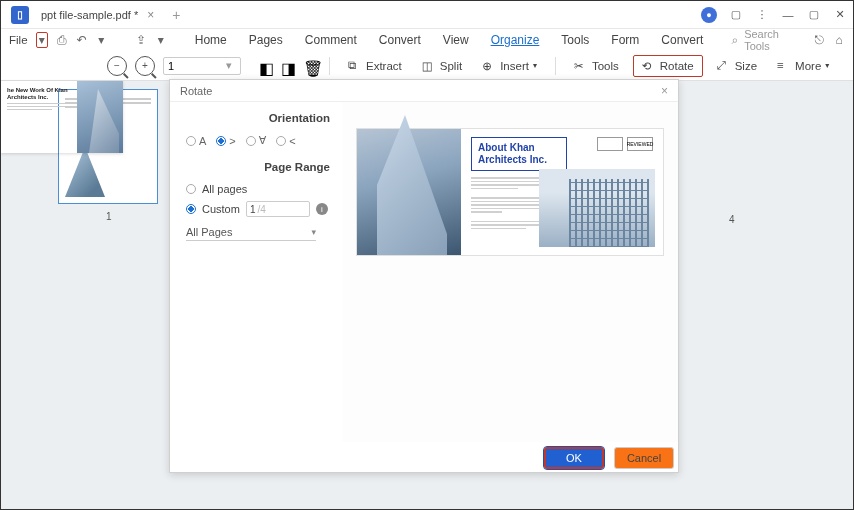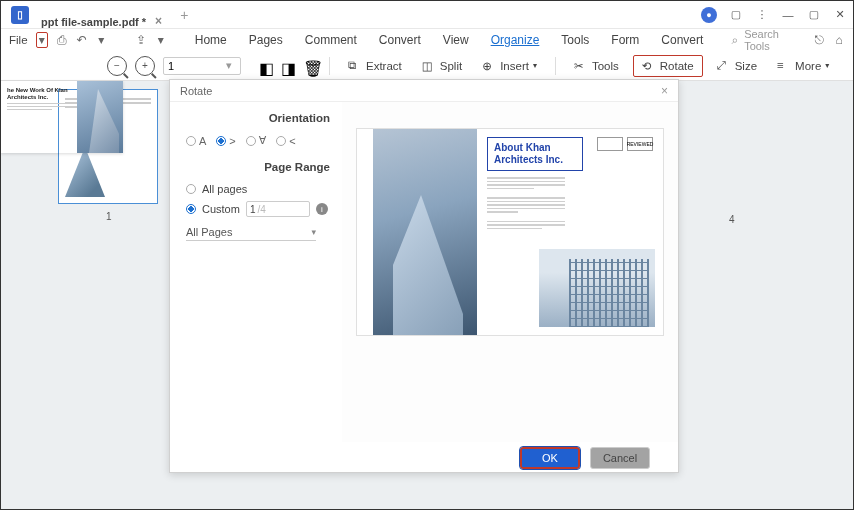--- a/index.html
+++ b/index.html
@@ -1,20 +1,20 @@
 <!DOCTYPE html>
 <html><head>
   <meta charset="utf-8">
   <style>
     * { margin: 0; padding: 0; box-sizing: border-box; font-family: -apple-system, BlinkMacSystemFont, "Segoe UI", Arial, sans-serif; }
     body { width: 854px; height: 510px; background: #f0f0f0; position: relative; overflow: hidden; border: 1px solid #333; }
     
     .titlebar { height: 28px; background: #fff; display: flex; align-items: center; border-bottom: 1px solid #e8e8e8; }
     .app-icon { width: 18px; height: 18px; background: #3366cc; border-radius: 3px; margin: 0 6px 0 10px; display: flex; align-items: center; justify-content: center; color: #fff; font-size: 10px; font-weight: bold; }
-    .tab { display: flex; align-items: flex-end; padding: 0 20px 0 6px; font-size: 11px; color: #444; position: relative; height: 100%; font-weight: bold; }
+    .tab { display: flex; align-items: center; padding: 0 20px 0 6px; font-size: 11px; color: #444; position: relative; height: 100%; }
     .tab-close { position: absolute; right: 4px; font-size: 12px; color: #888; }
     .tab-add { margin-left: 14px; font-size: 14px; color: #999; }
     .title-spacer { flex: 1; }
     .title-right { display: flex; align-items: center; padding-right: 6px; gap: 12px; }
     .circle-btn { width: 16px; height: 16px; border-radius: 50%; background: #3f6fd8; color: #fff; font-size: 9px; display: flex; align-items: center; justify-content: center; }
     .win-btn { font-size: 11px; color: #555; width: 14px; text-align: center; }
 
     .topbar { height: 22px; background: #fff; display: flex; align-items: center; padding: 0 8px; gap: 8px; }
     .tb-icon { width: 16px; height: 16px; display: flex; align-items: center; justify-content: center; color: #666; font-size: 12px; }
     .tb-save { border: 1.5px solid #c0392b; border-radius: 2px; color: #666; }
@@ -54,35 +54,35 @@
     .orient-row { display: flex; gap: 10px; align-items: center; margin-bottom: 14px; padding-left: 4px; }
     .orient-opt { display: flex; align-items: center; gap: 3px; font-size: 11px; color: #666; }
     .radio { width: 10px; height: 10px; border: 1.5px solid #aaa; border-radius: 50%; }
     .radio.checked { border-color: #1b6fd0; background: radial-gradient(circle, #1b6fd0 45%, #fff 50%); }
     .range-row { display: flex; align-items: center; gap: 6px; margin: 6px 0; padding-left: 4px; }
     .custom-input { width: 64px; height: 16px; border: 1px solid #ccc; border-radius: 2px; font-size: 10px; padding: 0 3px; display: flex; align-items: center; }
     .info-circle { width: 12px; height: 12px; border-radius: 50%; background: #888; color: #fff; font-size: 8px; display: flex; align-items: center; justify-content: center; }
     .allpages-dd { width: 130px; height: 18px; border-bottom: 1px solid #ccc; font-size: 11px; display: flex; align-items: center; margin: 6px 0 0 4px; color: #555; }
 
     .dlg-right { flex: 1; background: #fdfdfd; display: flex; align-items: flex-start; justify-content: center; padding-top: 26px; }
-    .preview { width: 308px; height: 208px; background: #fff; display: flex; position: relative; border: 1px solid #e0e0e0; padding-left: 16px; }
+    .preview { width: 308px; height: 128px; background: #fff; display: flex; position: relative; border: 1px solid #e0e0e0; }
     .prev-left { width: 104px; background: linear-gradient(165deg, #b5c4d4 0%, #8aa4be 40%, #3d5670 100%); position: relative; }
     .prev-left::after { content: ''; position: absolute; left: 20px; bottom: 0; width: 70px; height: 140px; background: linear-gradient(135deg, #c8d8e8 0%, #88a0b8 100%); clip-path: polygon(40% 0, 100% 85%, 100% 100%, 0 100%, 0 50%); }
     .prev-right { flex: 1; padding: 8px 10px; }
     .about-box { border: 1.5px solid #2244aa; padding: 4px 6px; margin-bottom: 4px; width: 96px; }
     .about-title { color: #2244aa; font-size: 10px; font-weight: 600; line-height: 1.2; }
     .badges { position: absolute; right: 10px; top: 8px; display: flex; gap: 4px; }
     .badge { width: 26px; height: 14px; border: 1px solid #999; font-size: 5px; display: flex; align-items: center; justify-content: center; }
     .prev-text { margin-top: 6px; }
     .prev-line { height: 1.5px; background: #d0d0d0; margin-bottom: 2px; }
     .prev-building2 { position: absolute; right: 8px; bottom: 8px; width: 116px; height: 78px; background: linear-gradient(180deg, #dde6ee 30%, #9bb0c5 100%); }
     .prev-building2::before { content: ''; position: absolute; inset: 10px 6px 0 30px; background: repeating-linear-gradient(90deg, #6a85a0 0 2px, transparent 2px 6px), repeating-linear-gradient(0deg, #6a85a0 0 1px, transparent 1px 8px); }
 
-    .dlg-footer { height: 32px; display: flex; align-items: center; justify-content: flex-end; gap: 10px; padding: 0 28px; }
-    .btn { width: 60px; height: 22px; border: 1px solid #ccc; border-radius: 3px; font-size: 11px; display: flex; align-items: center; justify-content: center; background: #a3a3a3; color: #444; }
+    .dlg-footer { height: 32px; display: flex; align-items: center; justify-content: flex-end; gap: 10px; padding: 0 4px; }
+    .btn { width: 60px; height: 22px; border: 1px solid #ccc; border-radius: 3px; font-size: 11px; display: flex; align-items: center; justify-content: center; background: #f97316; color: #444; }
     .btn-ok { background: #2060d0; color: #fff; border: 2px solid #c0392b; outline: 1px solid #2050b0; }
     
     .thumb4-content { position: relative; width: 100%; height: 100%; display: flex; box-shadow: 0 1px 3px rgba(0,0,0,0.15); }
     .t4-text { flex: 1; padding: 6px; }
     .t4-title { font-size: 6px; font-weight: bold; color: #222; line-height: 1.1; }
     .t4-img { width: 46px; background: linear-gradient(160deg, #a8c0d8 0%, #5a7a9a 100%); position: relative; }
     .t4-img::after { content: ''; position: absolute; inset: 8px 4px 0 12px; background: linear-gradient(135deg, #d0dce8, #7890aa); clip-path: polygon(30% 0, 100% 70%, 100% 100%, 0 100%); }
   </style>
 </head>
 <body>

